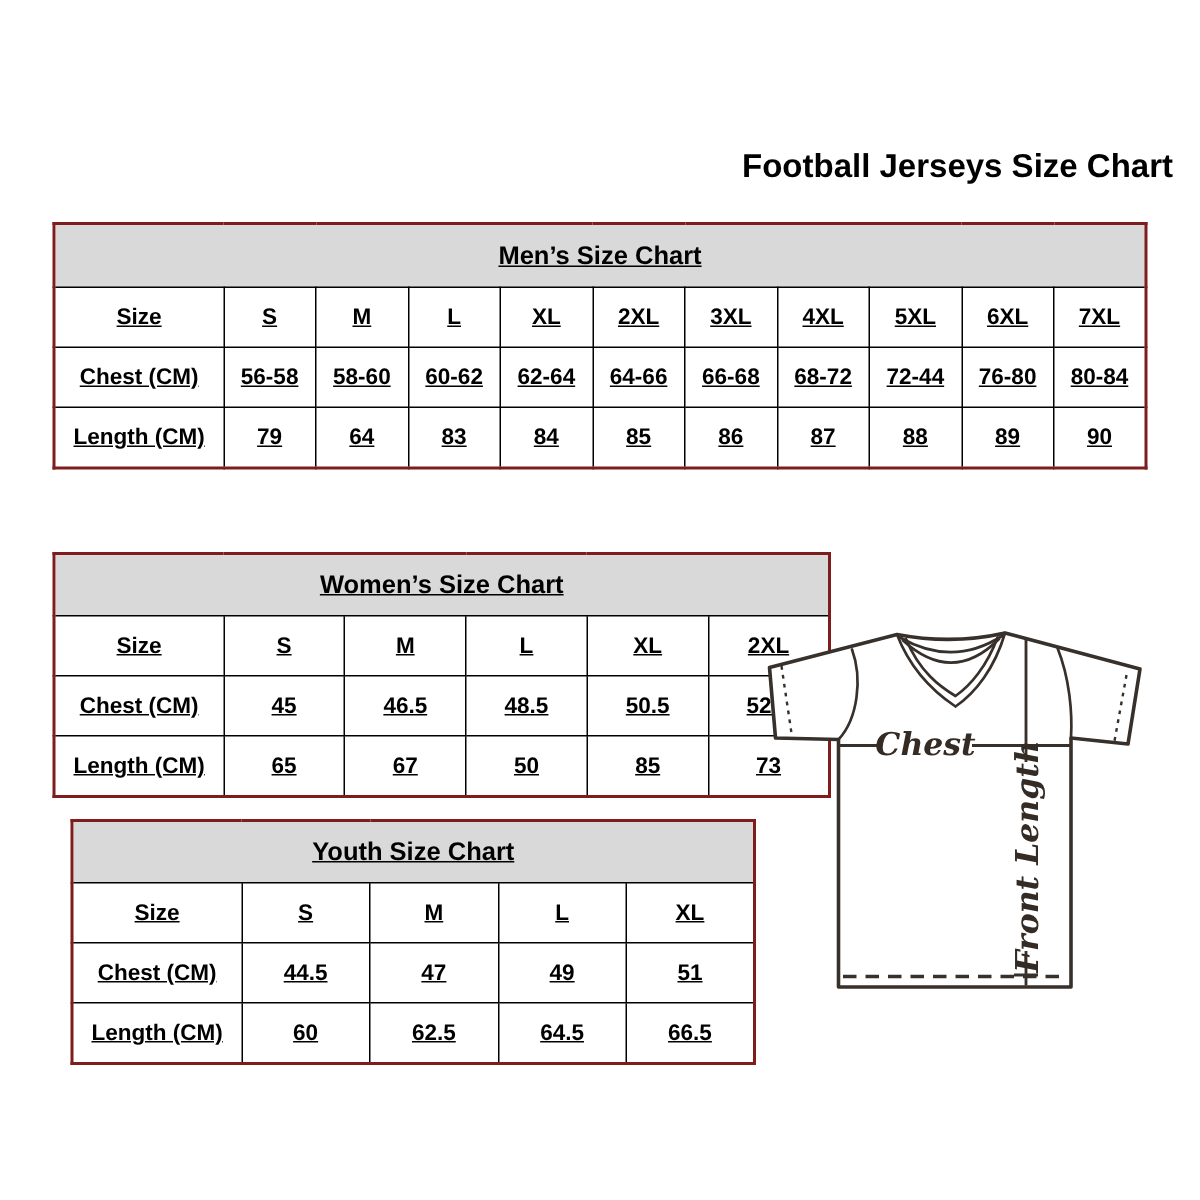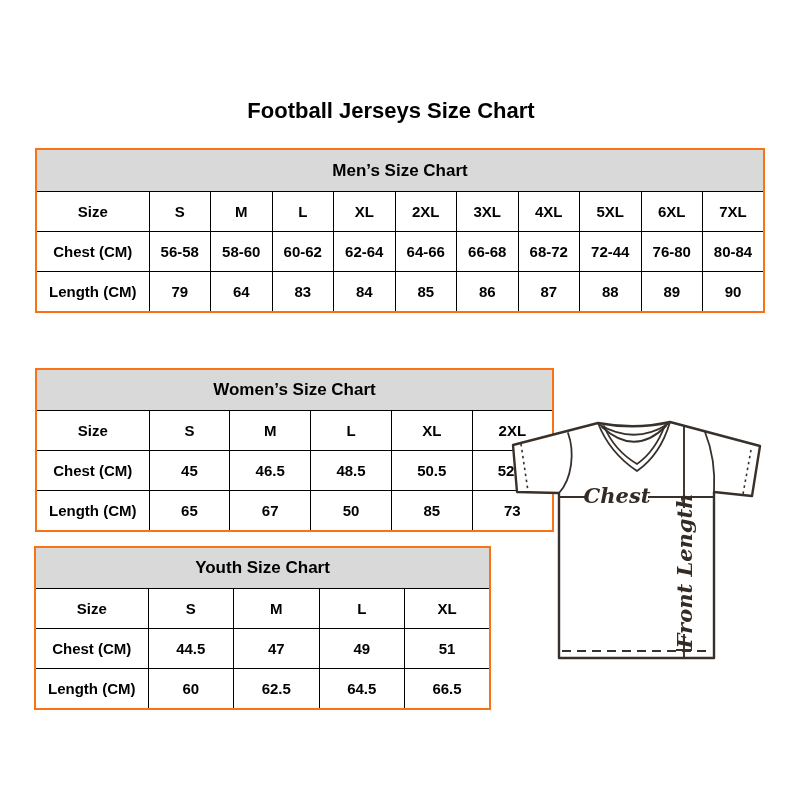--- a/index.html
+++ b/index.html
@@ -3,30 +3,30 @@
 <meta charset="utf-8">
 <style>
   html,body { margin:0; padding:0; background:#ffffff; }
   .stage {
     position:relative; width:800px; height:800px; background:#ffffff;
     font-family:"Liberation Sans", sans-serif; color:#000;
     overflow:hidden;
   }
   .page-title {
     position:absolute; top:94px; left:0; width:782px;
-    margin:0; text-align:center;
+    margin:0; text-align:right;
     font-size:22px; line-height:34px; font-weight:bold; color:#000;
   }
   table.size-table {
     position:absolute; border-collapse:collapse; table-layout:fixed;
-    background:#fff; border:2px solid #f97316;
+    background:#fff; border:2px solid #7f1d1d;text-decoration:underline;
   }
   #mens-table   { left:35px; top:148px; width:730px; }
   #womens-table { left:35px; top:368px; width:519px; }
-  #youth-table  { left:34px; top:546px; width:457px; }
+  #youth-table  { left:47px; top:546px; width:457px; }
   .size-table th, .size-table td {
     border:1.5px solid #000; padding:0; height:39px;
     text-align:center; vertical-align:middle;
     font-weight:bold; font-size:15px; color:#000;
     overflow:hidden; white-space:nowrap;
   }
   .size-table th.table-title {
     background:#d9d9d9; font-size:17px; height:40px;
   }
   #mens-table th.table-title { height:41px; }

